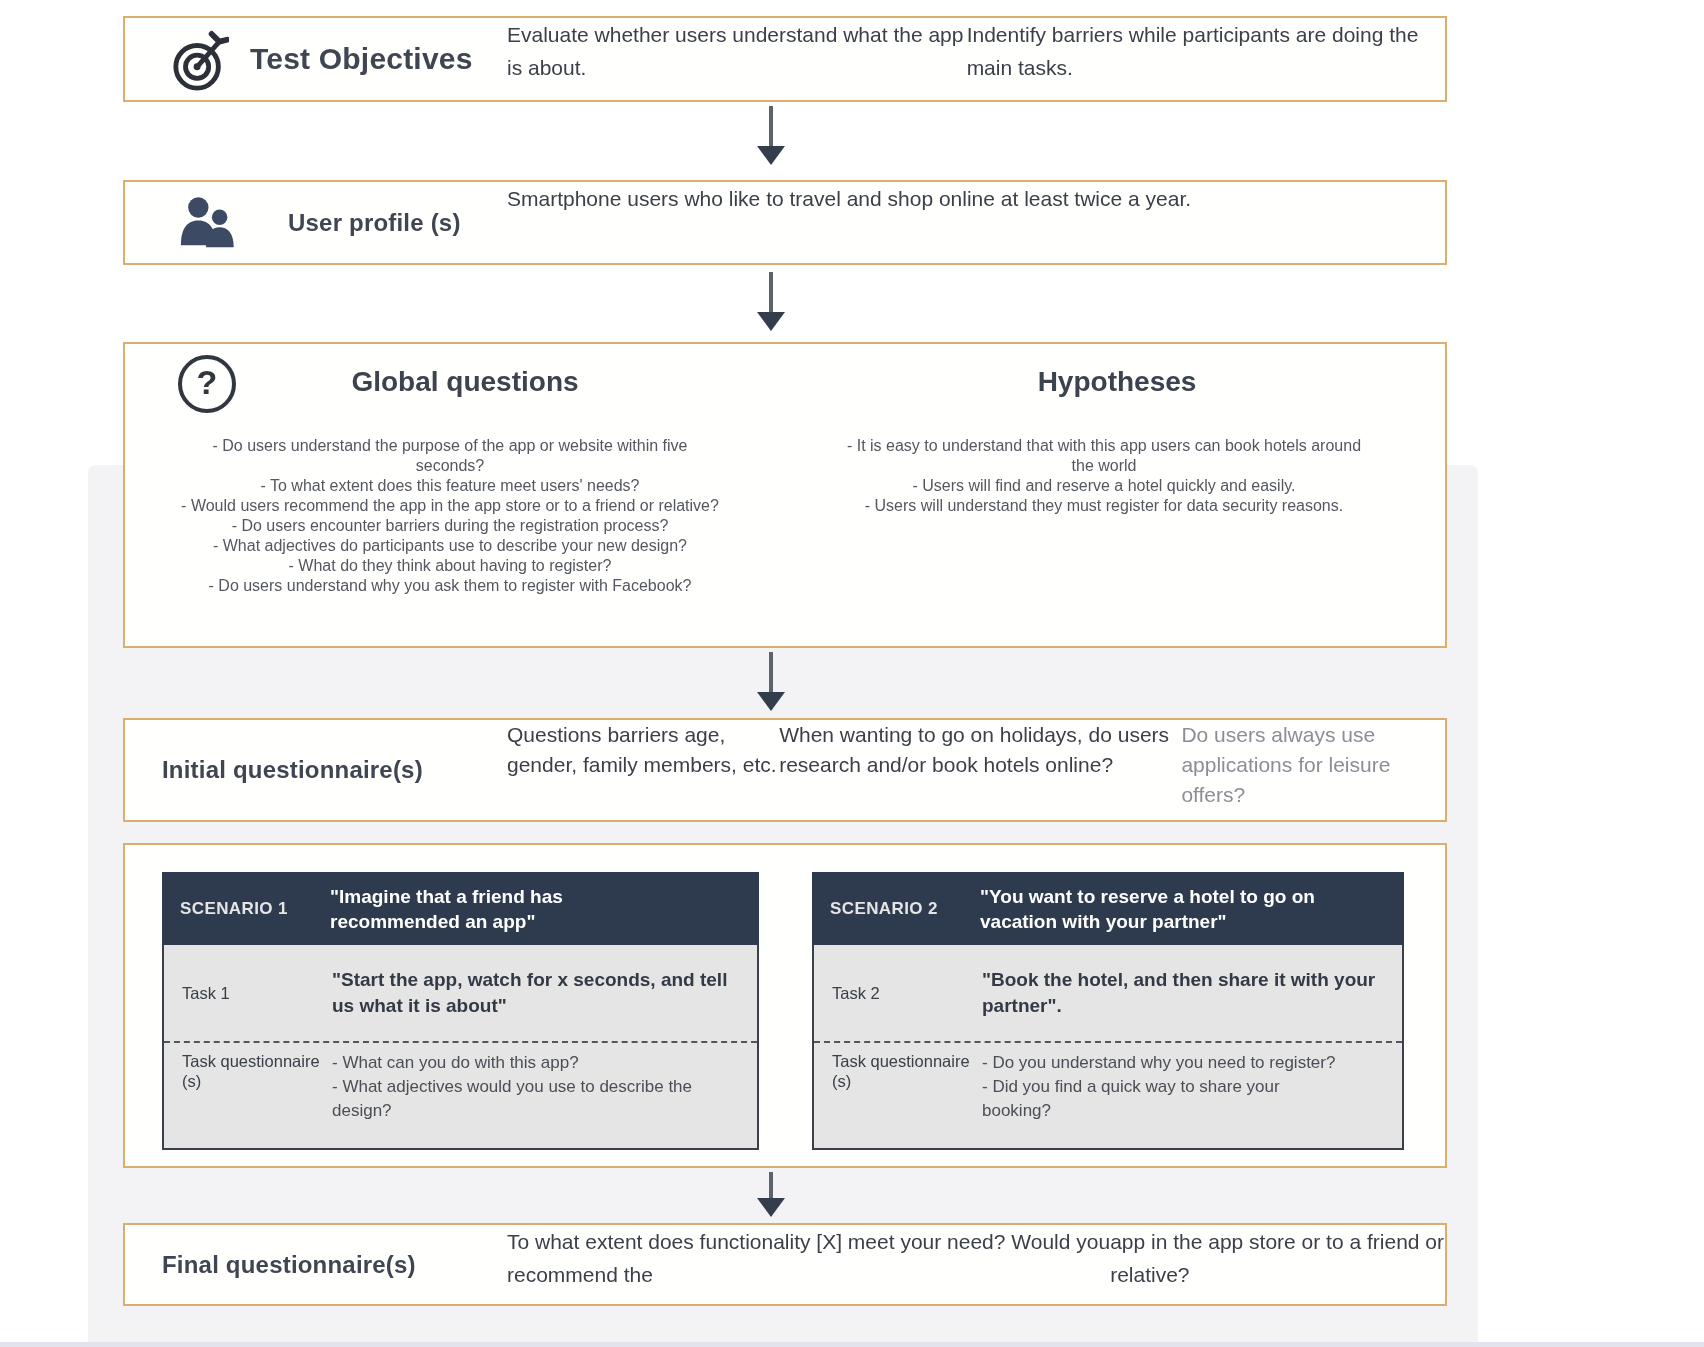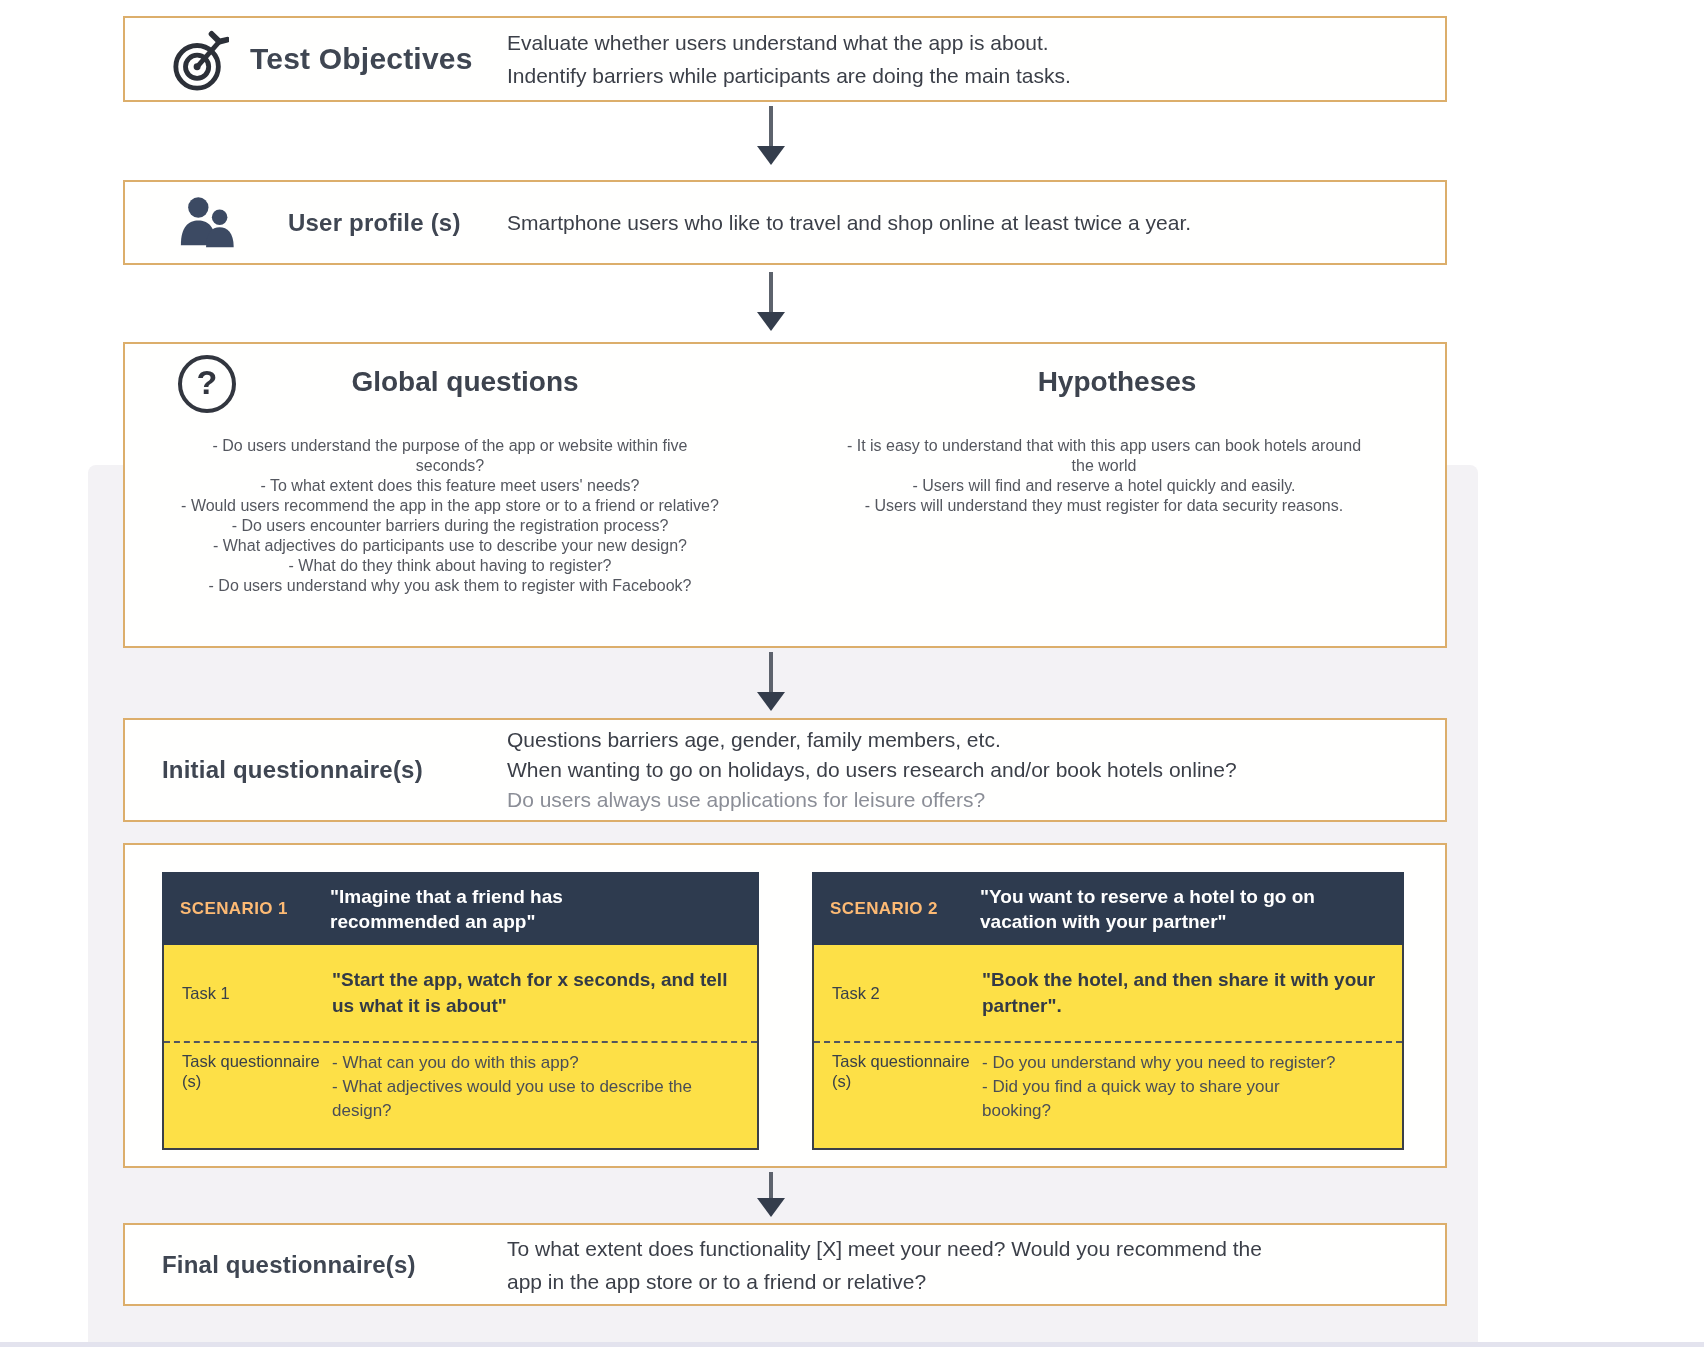--- a/index.html
+++ b/index.html
@@ -19,40 +19,40 @@
   .arrow{position:absolute;display:flex;flex-direction:column;align-items:center;width:30px;}
   .arrow .stem{width:4px;background:#5d636d;}
   .arrow .head{width:0;height:0;border-left:14px solid transparent;
     border-right:14px solid transparent;border-top:19px solid #343d4c;}
 
   
   .band-title{position:absolute;top:0;height:100%;display:flex;align-items:center;
     font-size:30px;color:#3f4652;font-weight:600;letter-spacing:.2px;}
   .band-title.sz28{font-size:24px;}
   .band-desc{position:absolute;left:382px;top:0;height:100%;display:flex;
-    flex-direction:column;justify-content:center;font-size:21px;color:#3b3f48;line-height:33px;}
+    flex-direction:row;justify-content:center;font-size:21px;color:#3b3f48;line-height:33px;}
   .band-desc .muted{color:#8b8e97;}
   .icon-wrap{position:absolute;}
 
   
   .col-heading{position:absolute;top:22px;text-align:center;font-size:28px;
     color:#3d434e;font-weight:600;}
   .q-list{position:absolute;top:92px;width:540px;font-size:16px;line-height:20px;color:#54575f;text-align:center;}
   .q-list div{margin:0;}
   .question-circle{width:58px;height:58px;border:4.5px solid #32363f;border-radius:50%;
     box-sizing:border-box;display:flex;align-items:center;justify-content:center;
     font-size:34px;font-weight:bold;color:#32363f;padding-bottom:4px;}
 
   
   .sc-table{position:absolute;top:872px;width:597px;}
   .sc-header{height:73px;background:#2e3b4f;display:flex;align-items:center;box-sizing:border-box;}
-  .sc-header .sc-label{color:#fdba74;font-weight:bold;font-size:17px;letter-spacing:.4px;}
+  .sc-header .sc-label{color:#e5e5e5;font-weight:bold;font-size:17px;letter-spacing:.4px;}
   .sc-header .sc-quote{color:#ffffff;font-weight:bold;font-size:19px;line-height:25px;}
   .sc-label-col{width:150px;padding-left:18px;flex:none;font-size:16.5px;color:#394049;line-height:20px;}
-  .sc-body{border:2px solid #3a3f49;border-top:none;background:#fde047;box-sizing:border-box;}
+  .sc-body{border:2px solid #3a3f49;border-top:none;background:#e5e5e5;box-sizing:border-box;}
   .sc-task{height:98px;display:flex;align-items:center;
     border-bottom:2.5px dashed #51555e;box-sizing:border-box;}
   .sc-task .sc-task-text{font-weight:bold;font-size:19px;color:#333a46;line-height:26px;}
   .sc-tq{min-height:105px;display:flex;align-items:flex-start;padding:8px 0;box-sizing:border-box;}
   .sc-tq .sc-tq-items{font-size:17px;color:#4a4e56;line-height:24px;}
 </style>
 </head>
 <body>
 
 <div class="canvas">

